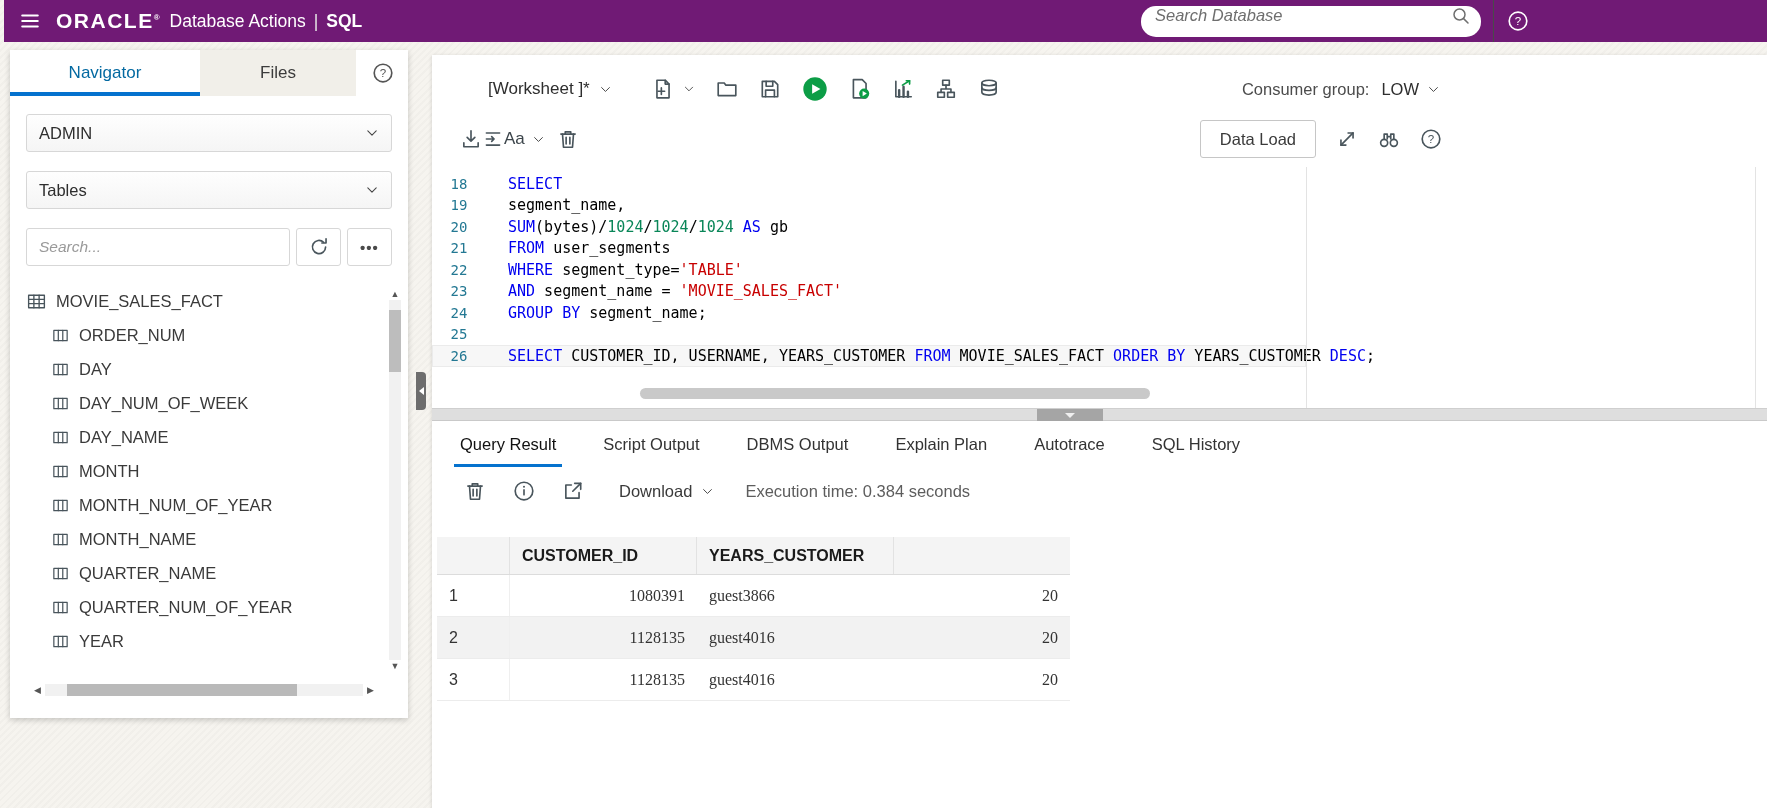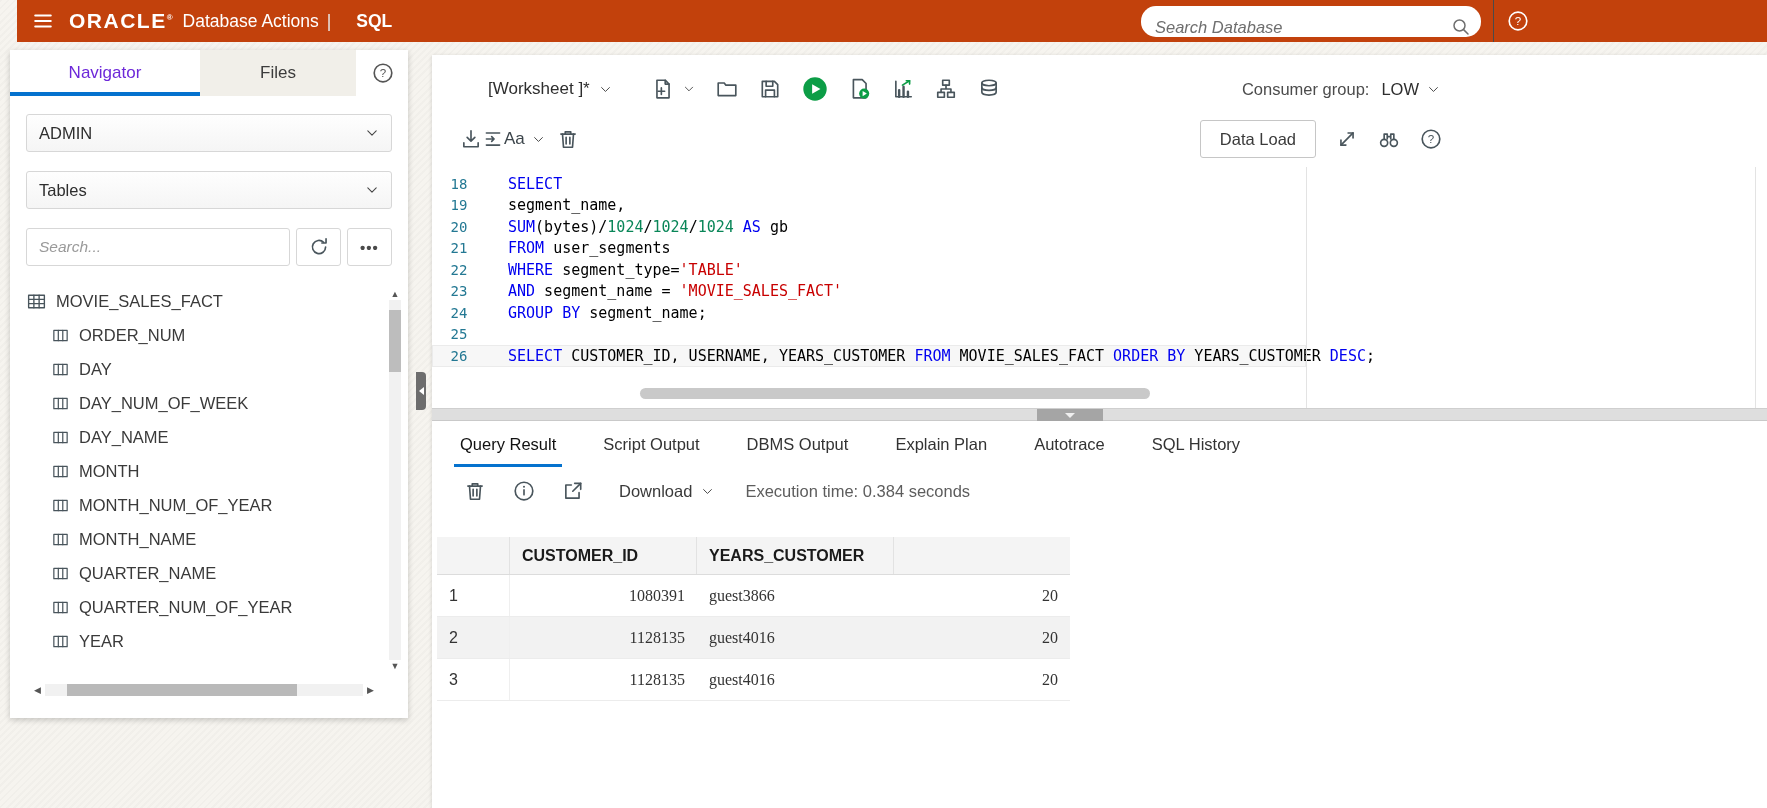--- a/index.html
+++ b/index.html
@@ -10,37 +10,37 @@
     background-color:#f6f4ef;
     background-image:repeating-linear-gradient(135deg, rgba(0,0,0,0.018) 0 2px, transparent 2px 5px);
   }
   [data-interactable="true"]{ cursor:pointer; }
   input[data-interactable="true"]{ cursor:text; }
   svg{ display:block; }
   .icon{ width:22px; height:22px; stroke:#49555c; fill:none; stroke-width:1.5; stroke-linecap:round; stroke-linejoin:round; }
   .icon-sm{ width:18px; height:18px; }
 
   
-  .topbar{ position:absolute; top:0; left:17px; right:0; height:42px; background:#c2410c; color:#fff; display:flex; align-items:center; z-index:20; }
+  .topbar{ position:absolute; top:0; left:4px; right:0; height:42px; background:#701a75; color:#fff; display:flex; align-items:center; z-index:20; }
   .hamburger{ width:52px; display:flex; justify-content:center; }
   .brand{ font-weight:bold; font-size:21px; letter-spacing:1.5px; }
   .brand sup{ font-size:8px; letter-spacing:0; }
   .app-title{ font-size:17.5px; margin-left:10px; }
   .tb-sep{ font-size:17.5px; margin:0 8px; color:#e8e8e8; }
-  .tb-section{ font-size:17.5px; font-weight:bold;margin-left:17px; }
-  .db-search{ margin-left:auto; width:340px; height:31px; background:#fff; border-radius:15px; display:flex; align-items:flex-end; padding:0 10px 0 14px; }
+  .tb-section{ font-size:17.5px; font-weight:bold; }
+  .db-search{ margin-left:auto; width:340px; height:31px; background:#fff; border-radius:15px; display:flex; align-items:flex-start; padding:0 10px 0 14px; }
   .db-search input{ flex:1; border:none; outline:none; background:transparent; font-family:"Liberation Sans", sans-serif; font-size:16.5px; font-style:italic; color:#333; }
   .db-search input::placeholder{ color:#6e6e6e; font-style:italic; }
   .topbar-divider{ width:1px; height:42px; background:#4a4a4a; margin-left:12px; }
   .tb-help{ width:48px; display:flex; justify-content:center; margin-right:225px; }
 
   
   .sidebar{ position:absolute; left:10px; top:50px; width:398px; height:668px; background:#fff; box-shadow:0 2px 6px rgba(0,0,0,.2); }
   .side-tabs{ display:flex; height:46px; align-items:stretch; }
-  .side-tab{ display:flex; align-items:center; justify-content:center; font-size:17px; color:#6d28d9; position:relative; }
+  .side-tab{ display:flex; align-items:center; justify-content:center; font-size:17px; color:#0369a1; position:relative; }
   .side-tab.t1{ width:190px; background:#fff; }
   .side-tab.t1::after{ content:""; position:absolute; left:0; right:0; bottom:0; height:4px; background:#0572ce; }
   .side-tab.t2{ width:156px; background:#f1efe9; color:#3c3c3c; }
   .side-tab-help{ margin-left:auto; display:flex; align-items:center; padding-right:14px; color:#555; }
   .side-body{ padding:18px 16px 0 16px; }
   .sel{ height:38px; border:1px solid #d7d7d7; border-radius:3px; background:linear-gradient(#fefefe,#f5f5f5); display:flex; align-items:center; justify-content:space-between; padding:0 12px; font-size:16.5px; color:#2e2e2e; margin-bottom:19px; }
   .srow{ display:flex; gap:6px; }
   .srow input{ flex:1; height:38px; border:1px solid #d7d7d7; border-radius:3px; padding:0 12px; font-family:"Liberation Sans", sans-serif; font-size:15.5px; outline:none; color:#444; }
   .srow input::placeholder{ font-style:italic; color:#9a9a9a; }
   .sq-btn{ width:45px; height:38px; border:1px solid #d7d7d7; border-radius:3px; background:#fff; display:flex; align-items:center; justify-content:center; color:#4a4a4a; font-size:15px; }

